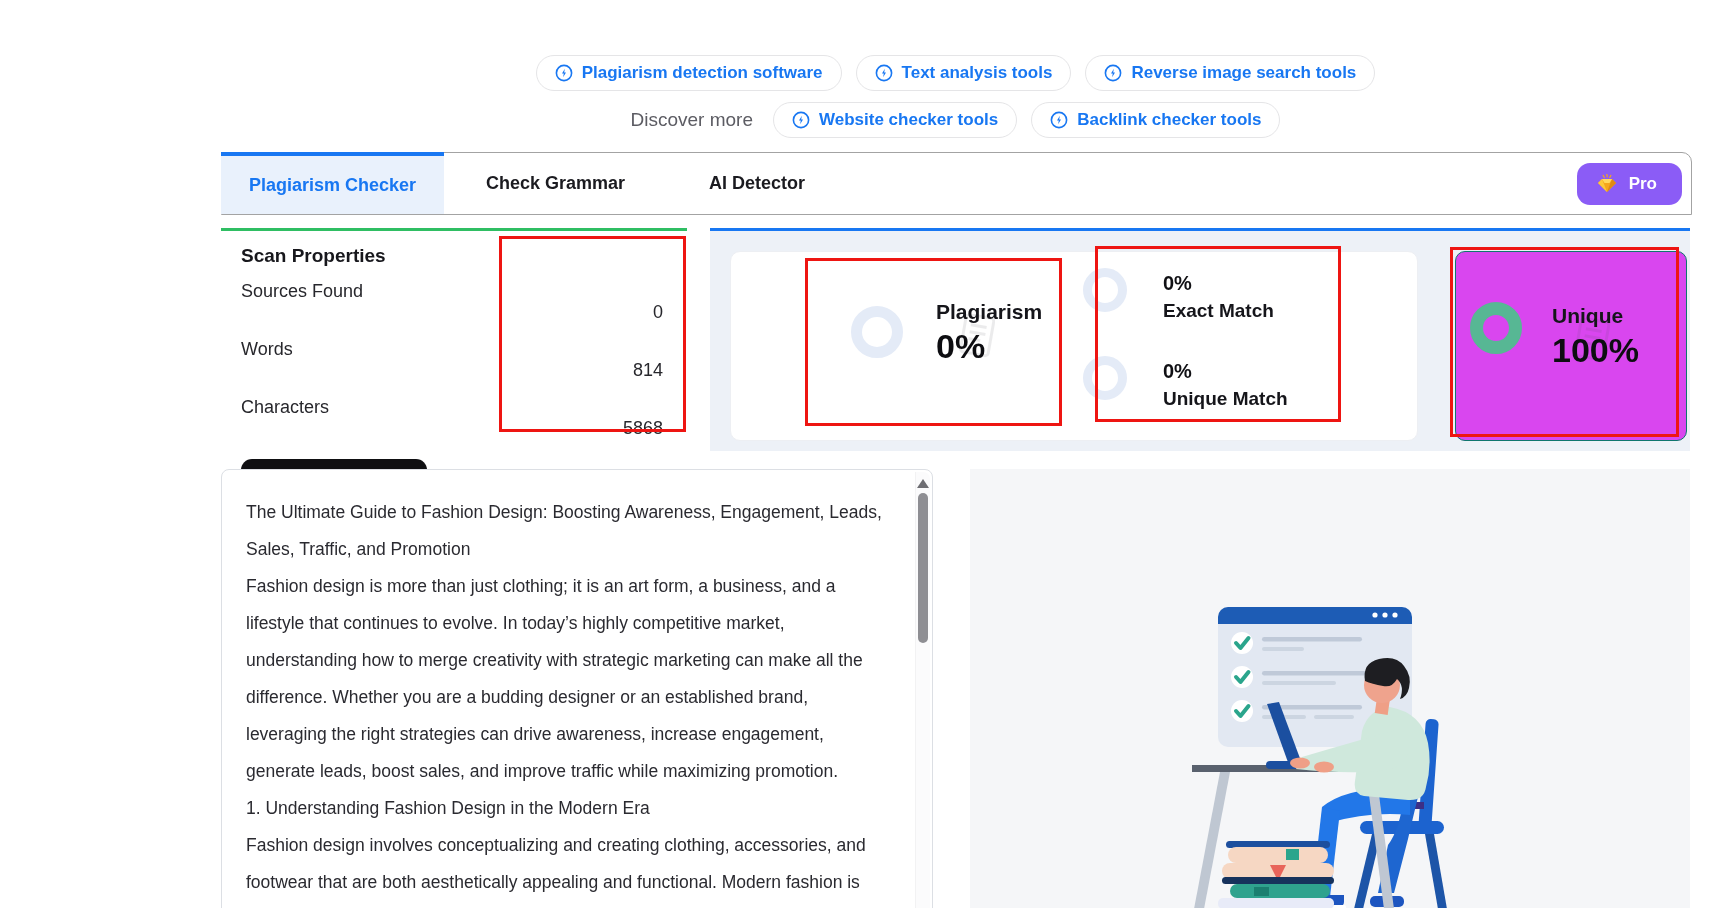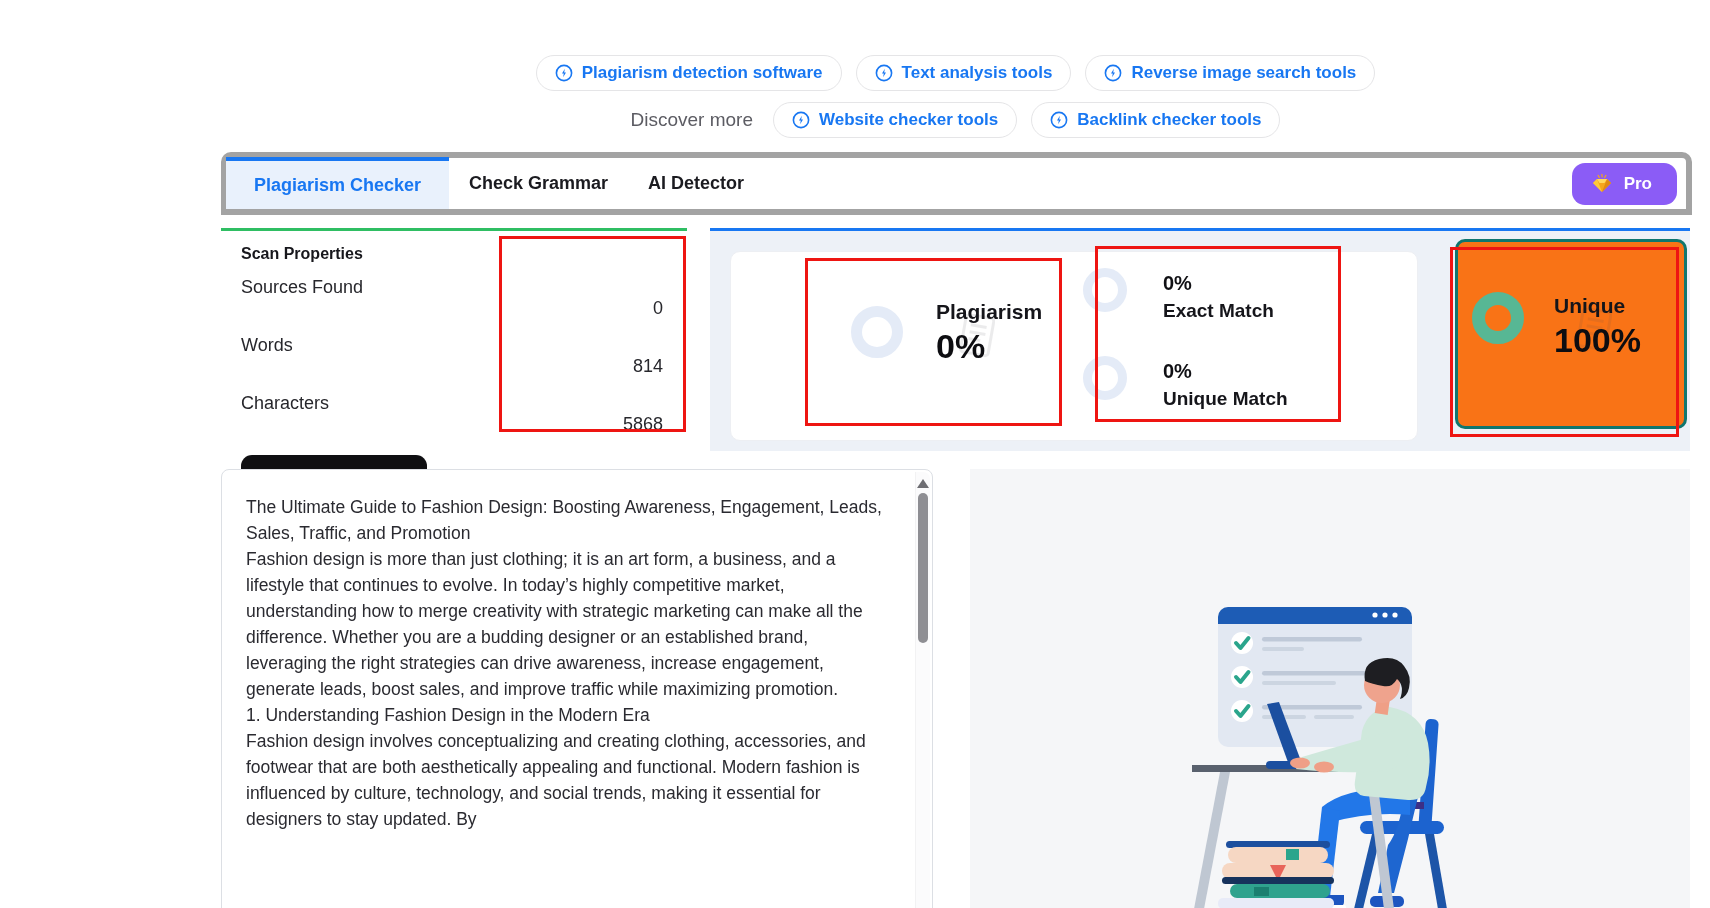--- a/index.html
+++ b/index.html
@@ -10,60 +10,60 @@
   
   .discover { position:absolute; left:221px; top:55px; width:1469px; display:flex; flex-direction:column; gap:11px; }
   .discover-row { display:flex; justify-content:center; align-items:center; gap:14px; }
   .discover-label { font-size:19px; color:#5c5c63; margin-right:6px; }
   .pill { display:inline-flex; align-items:center; gap:9px; padding:7px 18px; background:#fff;
           border:1px solid #e5e5e7; border-radius:21px; color:#1877f2; font-weight:700; font-size:17px; cursor:pointer; }
   .pill svg { flex:0 0 auto; }
 
   
   .tabbar { position:absolute; left:221px; top:152px; width:1471px; height:63px;
-            border:6px solid #a3a3a3; border-radius:10px 10px 0 0; display:flex; align-items:stretch; background:#fff; }
-  .tab { display:flex; align-items:center; justify-content:center; font-size:18px; font-weight:700; color:#1b1b20; padding:0 20px; cursor:pointer; }
+            border:1px solid #a3a3a3; border-radius:10px 10px 0 0; display:flex; align-items:stretch; background:#fff; }
+  .tab { display:flex; align-items:center; justify-content:center; font-size:18px; font-weight:700; color:#1b1b20; padding:0 42px; cursor:pointer; }
   .tab.active { width:223px; padding:0; margin:-1px 0 0 -1px; background:#e9f1fc; border-top:4px solid #1877f2; color:#1877f2; }
   .tabbar-spacer { flex:1; }
   .pro-btn { align-self:center; margin-right:9px; display:inline-flex; align-items:center; gap:11px;
              background:#8b5cf6; color:#fff; font-weight:700; font-size:17px; border-radius:13px; padding:11px 25px 11px 19px; cursor:pointer; }
 
   
   .scan-panel { position:absolute; left:221px; top:228px; width:466px; border-top:3px solid #2fbe63; background:#fff; padding:14px 24px 18px 20px; }
-  .scan-title { font-size:16px; font-weight:700; color:#17171c; margin-bottom:6px; }
+  .scan-title { font-size:19px; font-weight:700; color:#17171c; margin-bottom:6px; }
   .scan-row { display:flex; justify-content:space-between; font-size:18px; color:#27272c; padding:8px 0;flex-direction:column; }
   .scan-row .val { text-align:right; }
   .view-more-btn { margin-top:12px; display:inline-block; background:#0f0f12; color:#fff; font-weight:700; font-size:17px;
                    padding:12px 21px; border-radius:11px; cursor:pointer; }
 
   
   .results-panel { position:absolute; left:710px; top:228px; width:980px; height:223px; background:#edf1f7; border-top:3px solid #1877f2; }
   .results-card { position:absolute; left:20px; top:20px; width:688px; height:190px; background:#fff; border:1px solid #edeff3; border-radius:10px; }
-  .unique-card  { position:absolute; left:745px; top:8px; width:232px; height:190px; background:#f97316; border:3px solid #0f766e; border-radius:10px; }
+  .unique-card  { position:absolute; left:745px; top:20px; width:232px; height:190px; background:#d946ef; border:1px solid #0f766e; border-radius:10px; }
   .ring { border-radius:50%; position:absolute; }
   .ring-plag   { left:120px; top:54px; width:52px; height:52px; border:11px solid #e4ebf7; }
   .ring-exact  { left:352px; top:16px;  width:44px; height:44px; border:9px solid #e4ebf7; }
   .ring-partial{ left:352px; top:104px; width:44px; height:44px; border:9px solid #e4ebf7; }
   .ring-unique { left:14px;  top:50px;  width:52px; height:52px; border:13px solid #57b794; }
   .plag-text { position:absolute; left:205px; top:48px; }
   .plag-title { font-size:21px; font-weight:700; color:#15151a; }
   .plag-value { font-size:34px; font-weight:700; color:#0d0d11; margin-top:3px; }
   .mini-group { position:absolute; left:432px; }
   .mini-exact { top:20px; } .mini-partial { top:108px; }
   .mini-value { font-size:20px; font-weight:700; color:#101014; }
   .mini-label { font-size:19px; font-weight:700; color:#15151a; margin-top:5px; }
   .unique-text { position:absolute; left:96px; top:52px; }
   .unique-title { font-size:21px; font-weight:700; color:#15151a; }
   .unique-value { font-size:34px; font-weight:700; color:#0d0d11; margin-top:3px; }
   .watermark { position:absolute; opacity:0.10; }
 
   
   .text-box { position:absolute; left:221px; top:469px; width:712px; height:480px; background:#fff;
               border:1px solid #dcdfe4; border-radius:8px; padding:24px 44px 0 24px; }
-  .text-box p { font-size:17.5px; line-height:26px; color:#2a2a30; }
+  .text-box p { font-size:17.5px; line-height:37px; color:#2a2a30; }
   .v-scrollbar { position:absolute; top:2px; right:2px; bottom:0; width:15px; background:#fbfbfc; border-left:1px solid #f2f2f3; border-radius:0 7px 0 0; }
   .scroll-arrow-up { position:absolute; top:7px; left:1px; width:0; height:0;
                      border-left:6px solid transparent; border-right:6px solid transparent; border-bottom:9px solid #6e6e73; cursor:pointer; }
   .scroll-thumb { position:absolute; top:21px; left:2px; width:10px; height:150px; background:#8e8e93; border-radius:6px; cursor:pointer; }
 
   
   .illustration { position:absolute; left:970px; top:469px; width:720px; height:439px; background:#f5f6f8; overflow:hidden; }
 
   
   .anno { position:absolute; border:3px solid #ee1512; pointer-events:none; }

